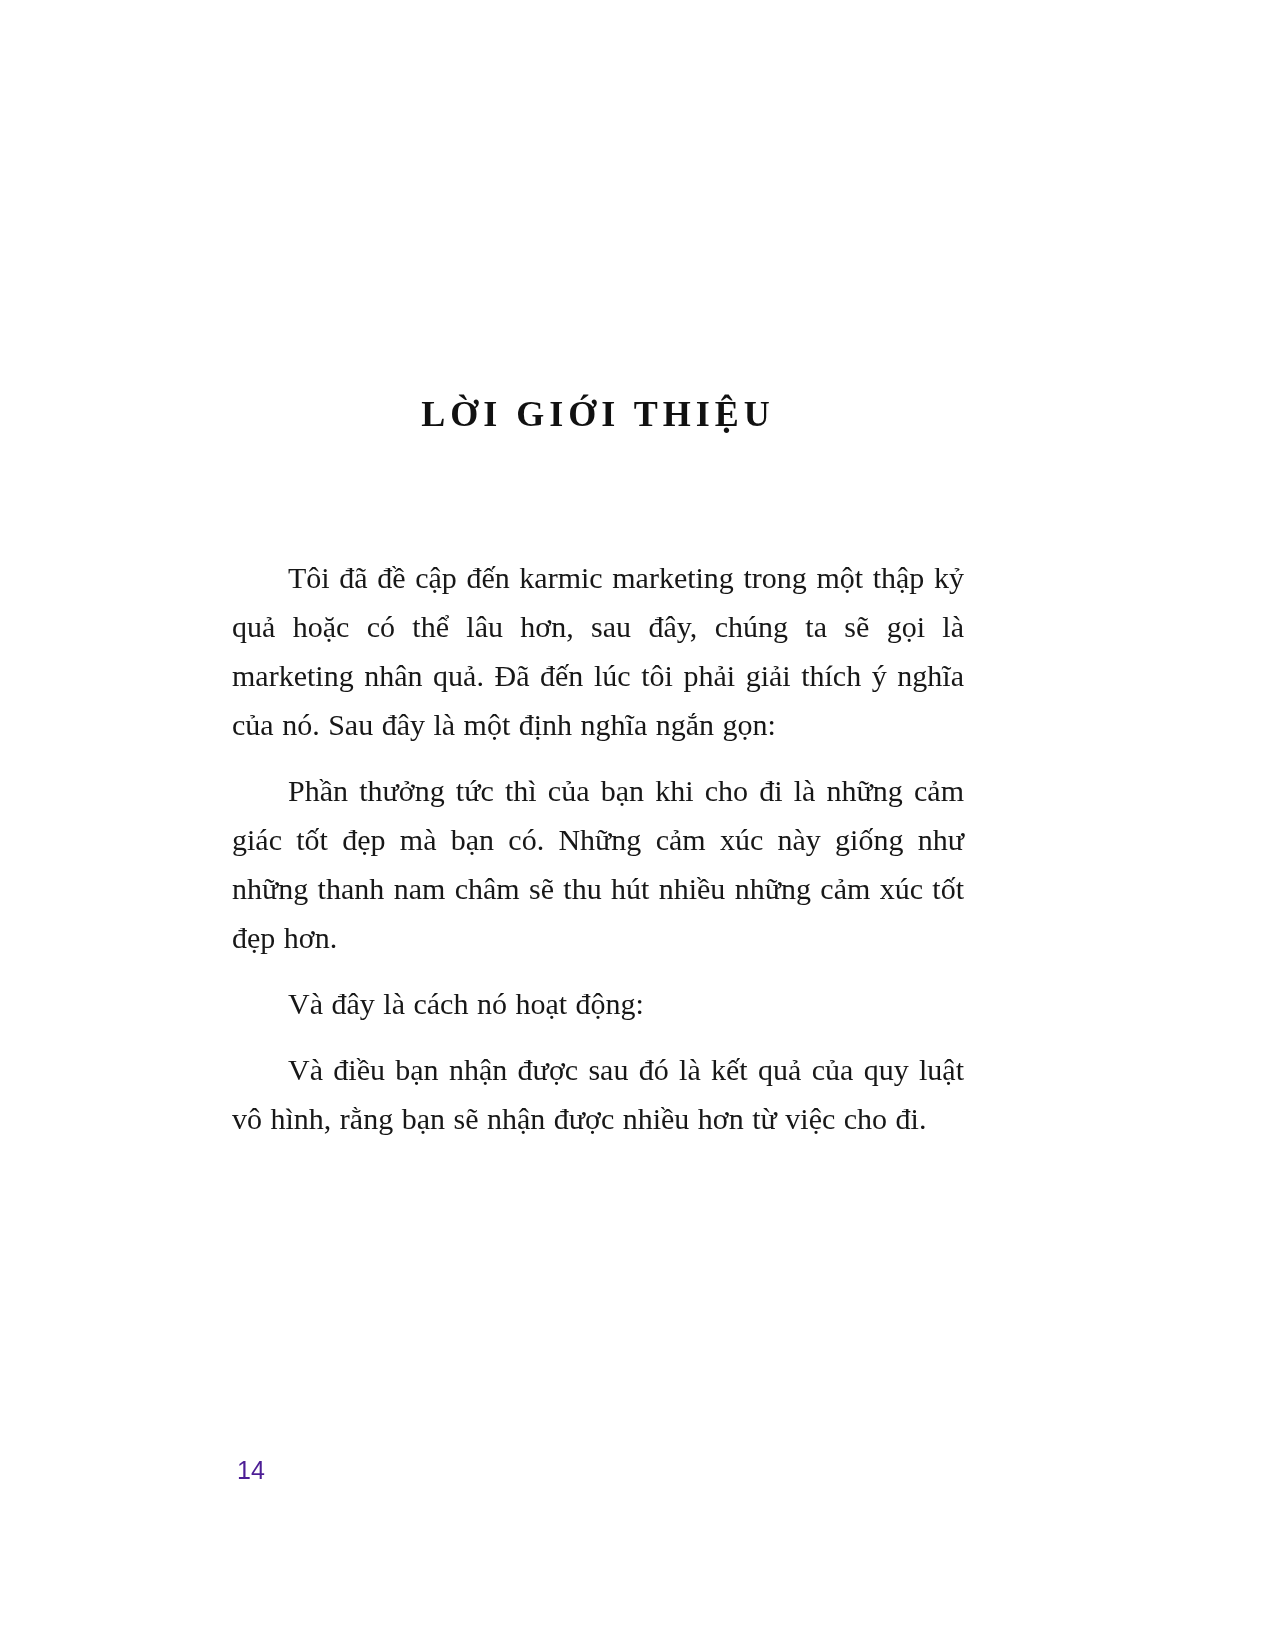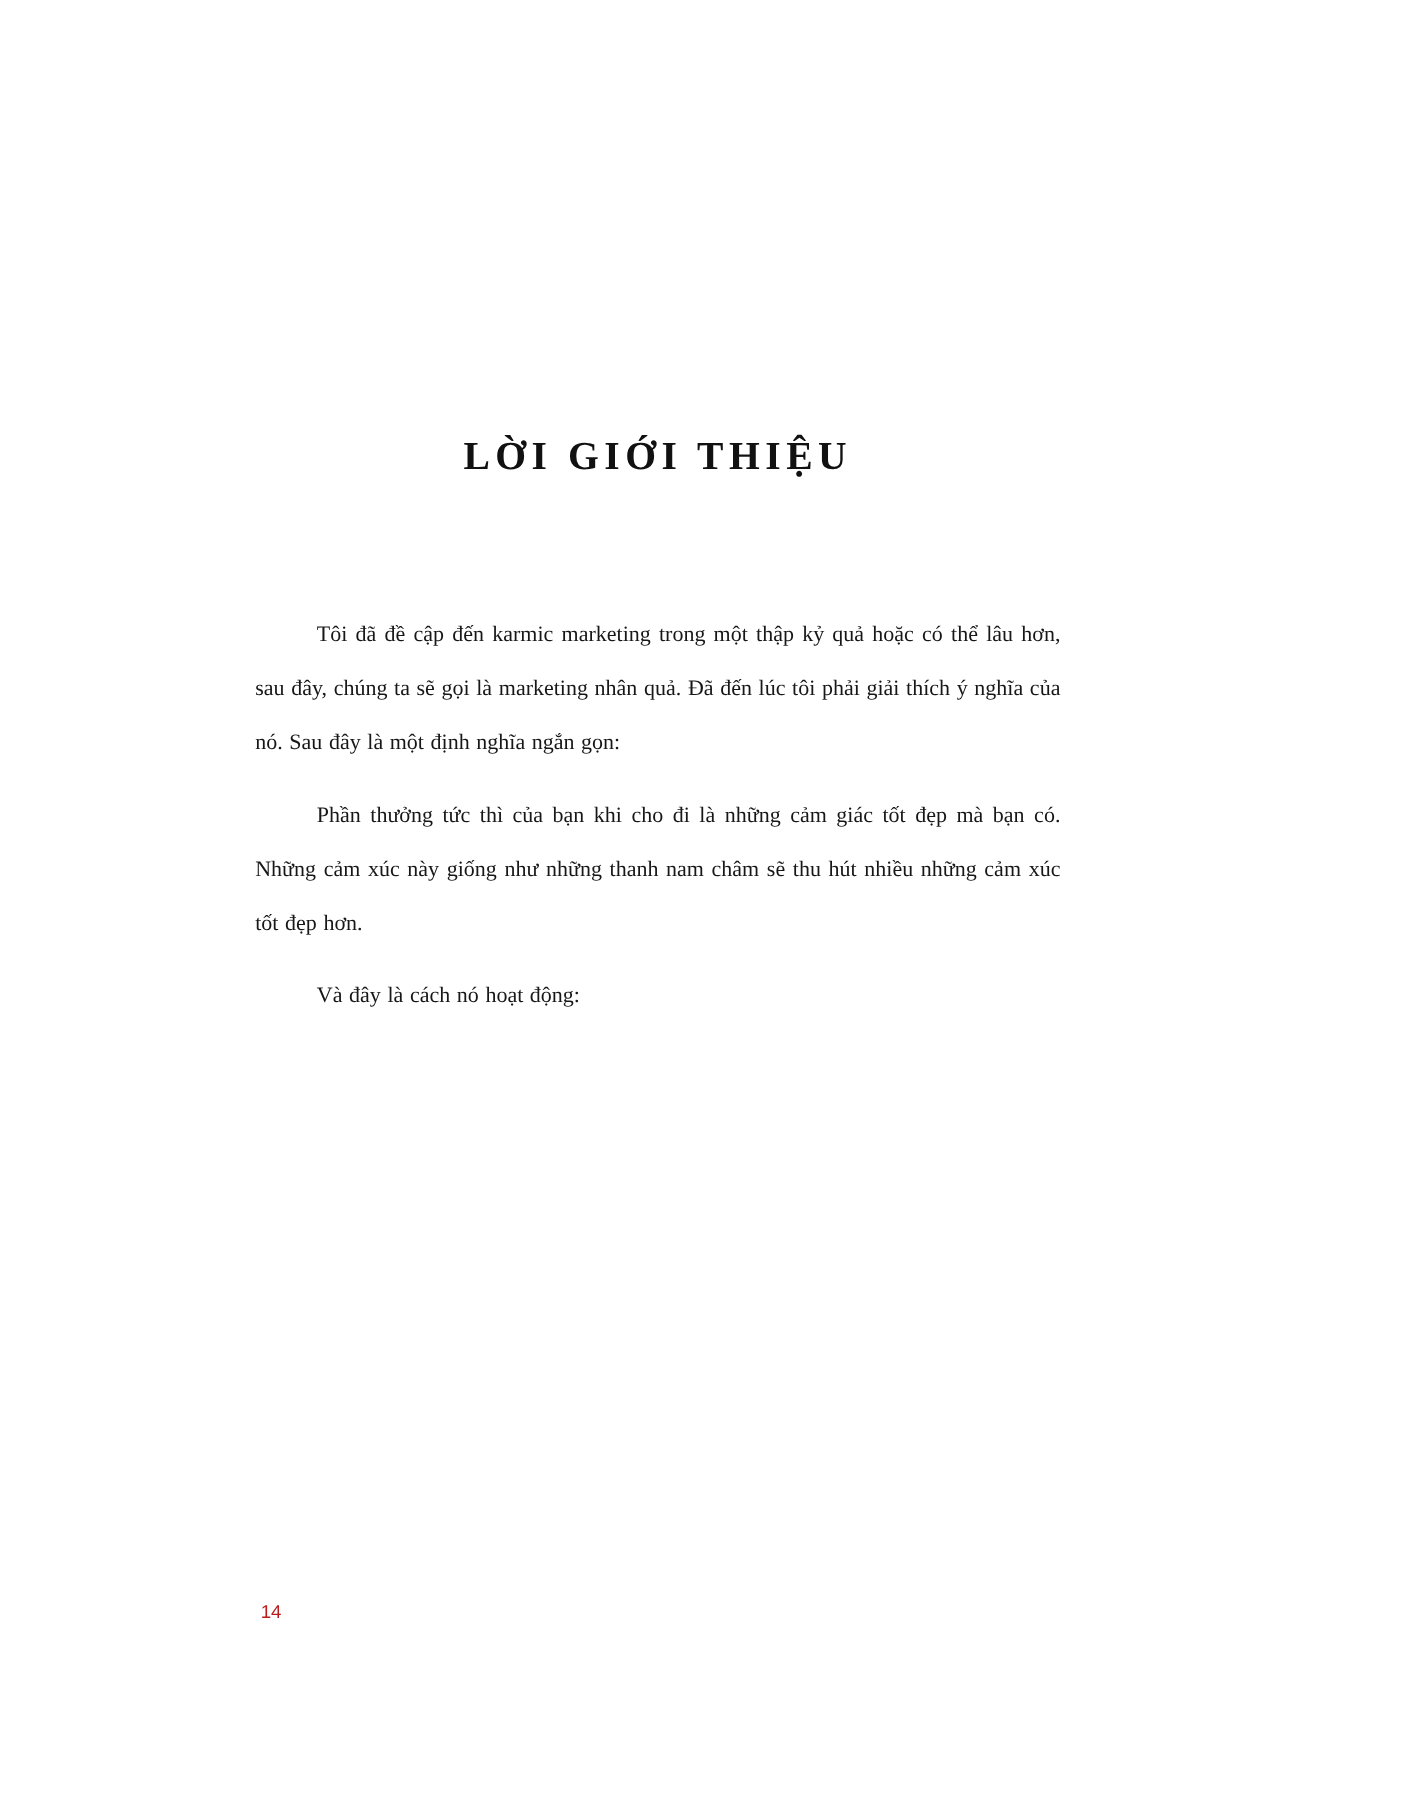--- a/index.html
+++ b/index.html
@@ -26,21 +26,21 @@
   }
   .chapter-title {
     font-size: 36px;
     font-weight: bold;
     letter-spacing: 5px;
     text-align: center;
     margin: 0 0 118px 0;
     color: #111111;
   }
   .para {
-    font-size: 20px;
+    font-size: 30px;
     line-height: 49px;
     text-align: justify;
     text-indent: 56px;
     margin: 0 0 17px 0;
     word-spacing: 1px;
   }
   .para.definition {
     font-size: 29px;
   }
   .para.definition strong {
@@ -48,38 +48,39 @@
     font-style: normal;
   }
   .para.definition em {
     font-style: italic;
   }
   .page-number {
     position: absolute;
     left: 237px;
     top: 1408px;
     font-family: "Liberation Sans", sans-serif;
-    font-size: 17px;
-    color: #b91c1c;
+    font-size: 25px;
+    color: #4c1d95;
   }
 </style>
 </head>
 <body>
 
 <div class="page">
 
   <div class="content">
 
     <h1 class="chapter-title">LỜI GIỚI THIỆU</h1>
 
     <p class="para">Tôi đã đề cập đến karmic marketing trong một thập kỷ quả hoặc có thể lâu hơn, sau đây, chúng ta sẽ gọi là marketing nhân quả. Đã đến lúc tôi phải giải thích ý nghĩa của nó. Sau đây là một định nghĩa ngắn gọn:</p>
 
 
     <p class="para">Phần thưởng tức thì của bạn khi cho đi là những cảm giác tốt đẹp mà bạn có. Những cảm xúc này giống như những thanh nam châm sẽ thu hút nhiều những cảm xúc tốt đẹp hơn.</p>
 
     <p class="para">Và đây là cách nó hoạt động:</p>
 
+    <p class="para">Và điều bạn nhận được sau đó là kết quả của quy luật vô hình, rằng bạn sẽ nhận được nhiều hơn từ việc cho đi.</p>
 
   </div>
 
   <div class="page-number">14</div>
 
 </div>
 
 </body></html>

